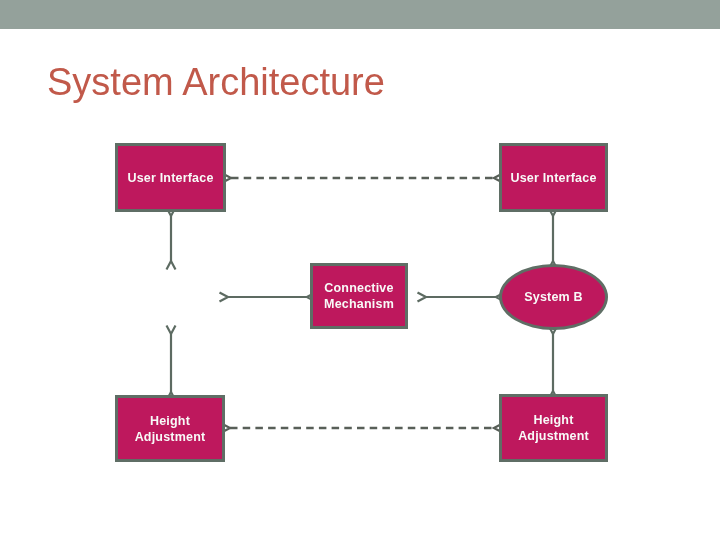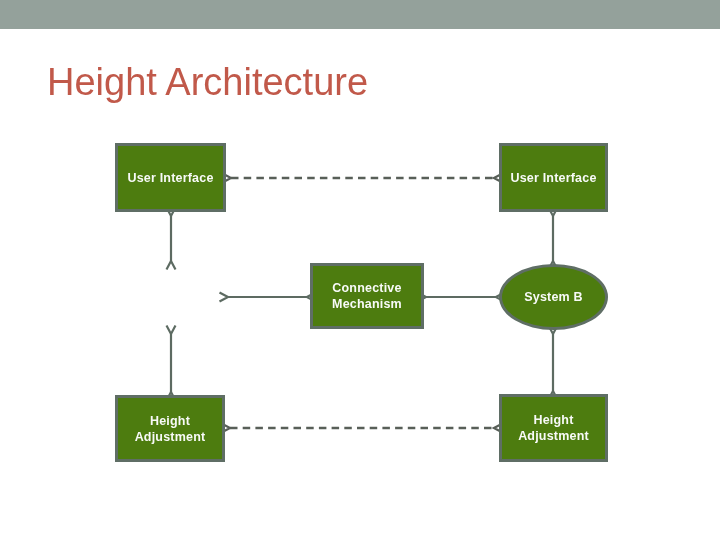--- a/index.html
+++ b/index.html
@@ -41,50 +41,50 @@
   }
   .connector-svg {
     position: absolute;
     left: 0; top: 0;
     width: 720px; height: 540px;
     display: block;
   }
   .node {
     position: absolute;
     box-sizing: border-box;
-    background: #4d7c0f;
+    background: #be185d;
     border: 3px solid #5f6e65;
     display: flex;
     align-items: center;
     justify-content: center;
     text-align: center;
     color: #f8faf8;
     font-weight: bold;
     font-size: 12.5px;
     line-height: 16px;
     letter-spacing: 0.2px;
   }
   .node.ellipse { border-radius: 50%; }
   .n-ui-left  { left: 115px; top: 143px; width: 111px; height: 69px; }
   .n-ui-right { left: 499px; top: 143px; width: 109px; height: 69px; }
   .n-crutch-a { left: 117px; top: 264px; width: 108px; height: 66px; }
-  .n-conn     { left: 310px; top: 263px; width: 114px; height: 66px; padding: 0 14px; }
+  .n-conn     { left: 310px; top: 263px; width: 98px; height: 66px; padding: 0 14px; }
   .n-crutch-b { left: 499px; top: 264px; width: 109px; height: 66px; }
   .n-ha-left  { left: 115px; top: 395px; width: 110px; height: 67px; padding: 0 10px; }
   .n-ha-right { left: 499px; top: 394px; width: 109px; height: 68px; padding: 0 10px; }
   .node-label { display: block; }
 </style>
 </head>
 <body>
 
 <div class="slide">
 
   <div class="top-bar"></div>
 
-  <h1 class="slide-title">Height Architecture</h1>
+  <h1 class="slide-title">System Architecture</h1>
 
   <div class="diagram-layer">
 
     <svg class="connector-svg" width="720" height="540" viewBox="0 0 720 540" xmlns="http://www.w3.org/2000/svg">
       <defs>
         <marker id="arr-solid-end" markerUnits="userSpaceOnUse" markerWidth="14" markerHeight="14" refX="2.5" refY="7" orient="auto">
           <path d="M11,2.5 L2.5,7 L11,11.5" fill="none" stroke="#5d6b62" stroke-width="2.2"></path>
         </marker>
         <marker id="arr-solid-start" markerUnits="userSpaceOnUse" markerWidth="14" markerHeight="14" refX="2.5" refY="7" orient="auto-start-reverse">
           <path d="M11,2.5 L2.5,7 L11,11.5" fill="none" stroke="#5d6b62" stroke-width="2.2"></path>

